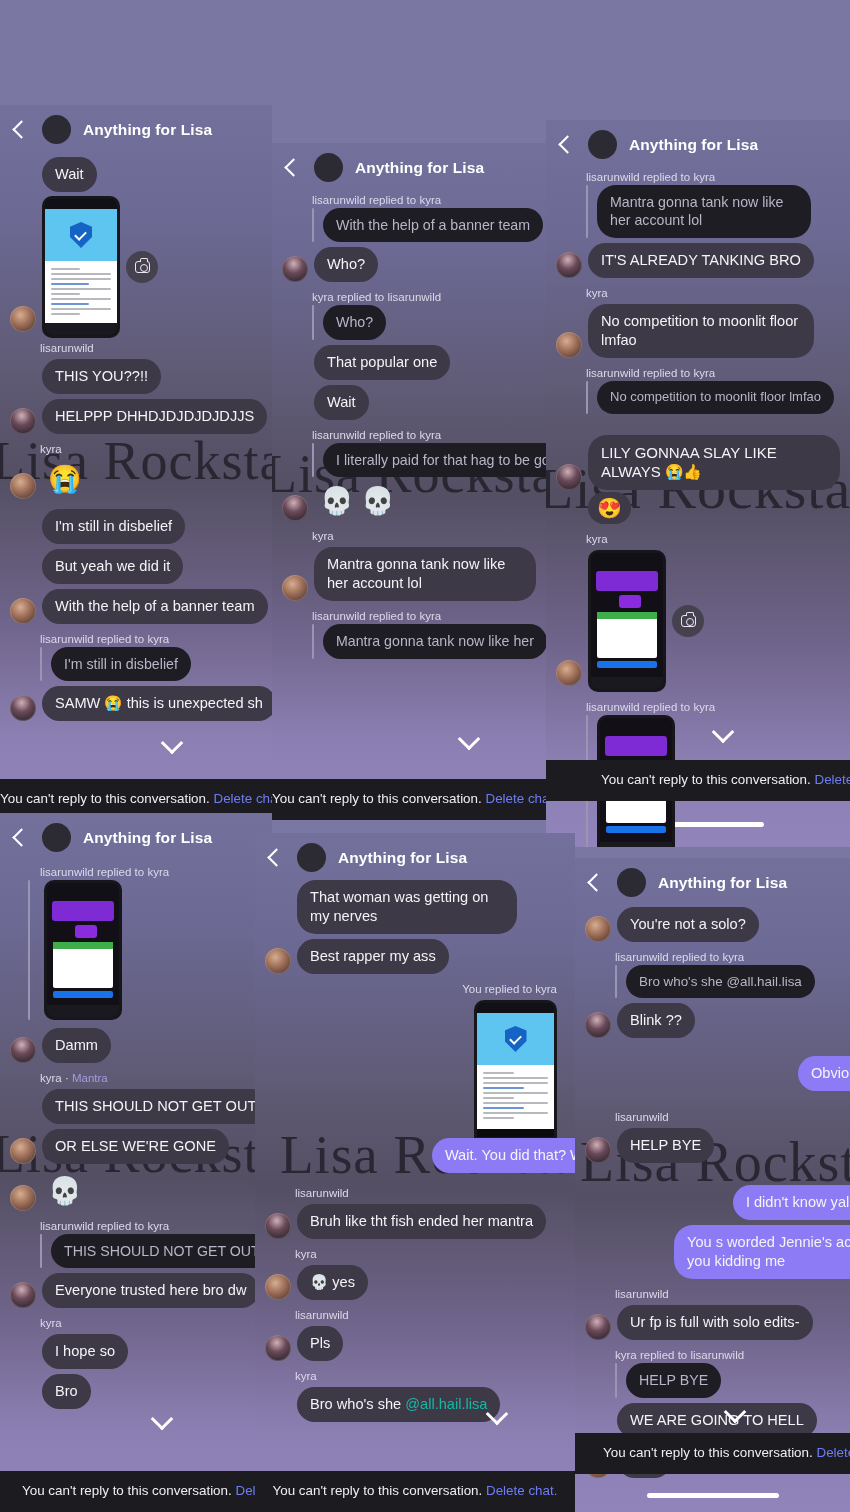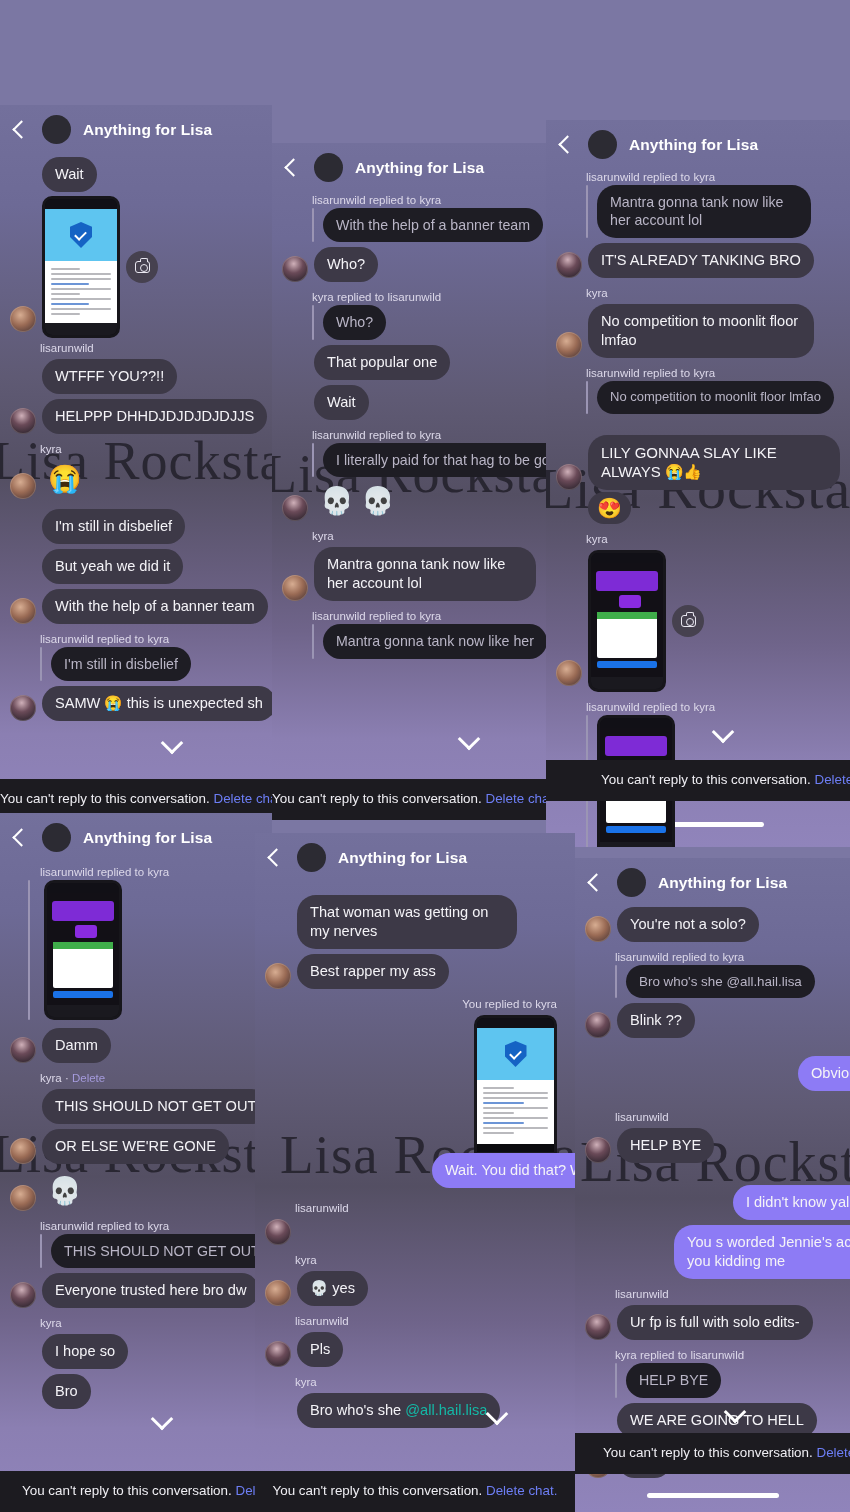--- a/index.html
+++ b/index.html
@@ -208,21 +208,21 @@
             </div>
           <div class="foot"></div>
         </div>
         <div class="camera" style="align-self:center;">
             <div class="lens"></div>
           </div>
       </div>
       <div class="sender" style="margin-top:4px;">lisarunwild</div>
       <div class="row">
         <div class="av spacer"></div>
-        <div class="bub">WTFFF YOU??!!</div>
+        <div class="bub">THIS YOU??!!</div>
       </div>
       <div class="row">
         <div class="av b"></div>
         <div class="bub nowrap">HELPPP DHHDJDJDJDJDJJS</div>
       </div>
       <div class="sender">kyra</div>
       <div class="row">
         <div class="av"></div>
         <div class="bub emoji">😭</div>
       </div>
@@ -406,21 +406,21 @@
           <div class="foot"></div>
         </div>
       </div>
       <div class="row" style="margin-top:8px;align-items:flex-end;">
         <div class="av b"></div>
         <div class="bub">Damm</div>
       </div>
       <div class="sender">
         <span>kyra</span>
         <span> · </span>
-        <span class="edited">Delete</span>
+        <span class="edited">Mantra</span>
       </div>
       <div class="row">
         <div class="av spacer"></div>
         <div class="bub nowrap">THIS SHOULD NOT GET OUT</div>
       </div>
       <div class="row">
         <div class="av"></div>
         <div class="bub nowrap">OR ELSE WE'RE GONE</div>
       </div>
       <div class="row" style="margin-top:8px;">
@@ -453,21 +453,21 @@
   </div>
 
   <div class="panel" style="left:255px; top:833px; width:320px; height:679px; z-index:10;">
     <div class="wm" style="top:290px; font-size:55px; left:25px;">Lisa Rockstar</div>
     <div class="hdr">
       <div class="back"></div>
       <div class="hdr-av"></div>
       <div class="hdr-title">Anything for Lisa</div>
     </div>
     <div class="stream">
-      <div class="row" style="margin-top:15px;">
+      <div class="row" style="margin-top:0;">
         <div class="av spacer"></div>
         <div class="bub" style="max-width:220px;">That woman was getting on my nerves</div>
       </div>
       <div class="row">
         <div class="av"></div>
         <div class="bub nowrap">Best rapper my ass</div>
       </div>
       <div class="replyhead me" style="margin-right:8px;">You replied to kyra</div>
       <div class="row me">
         <div class="thumb" style="width:83px; height:152px; margin-right:8px;">
@@ -489,20 +489,21 @@
             </div>
           <div class="foot"></div>
         </div>
       </div>
       <div class="row me" style="margin-top:-14px;">
         <div class="bub me nowrap" style="margin-right:-40px;">Wait. You did that? Wtf</div>
       </div>
       <div class="sender" style="margin-top:14px;">lisarunwild</div>
       <div class="row">
         <div class="av b"></div>
+        <div class="bub nowrap">Bruh like tht fish ended her mantra</div>
       </div>
       <div class="sender">kyra</div>
       <div class="row">
         <div class="av"></div>
         <div class="bub nowrap">💀 yes</div>
       </div>
       <div class="sender">lisarunwild</div>
       <div class="row">
         <div class="av b"></div>
         <div class="bub">Pls</div>

